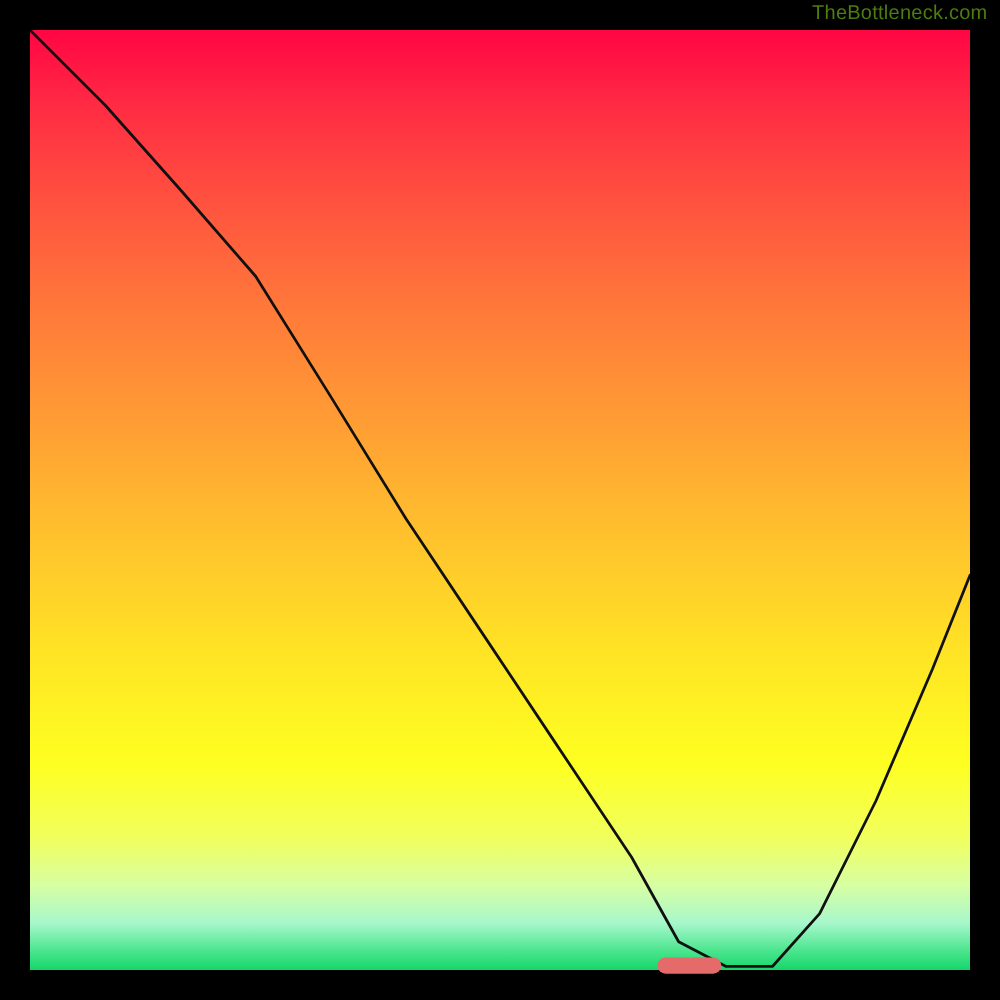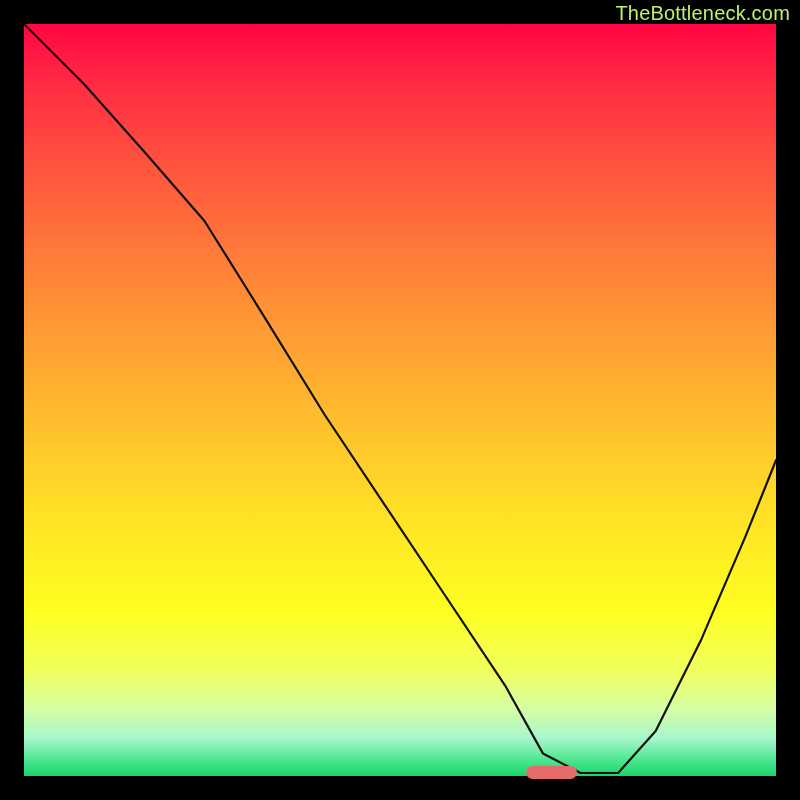--- a/index.html
+++ b/index.html
@@ -56,22 +56,22 @@
     position: absolute;
     background: #e56a6a;
     border-radius: 9px;
     height: 13px;
   }
   #watermark {
     position: absolute;
     top: 2px;
     right: 10px;
     font-family: Arial, Helvetica, sans-serif;
-    font-size: 20px;
-    color: #bef264;
+    font-size: 16px;
+    color: #4d7c0f;
     letter-spacing: 0.2px;
     user-select: none;
   }
 </style>
 </head>
 <body>
 
 <div id="wrap">
   <div id="plot-area">
     <svg id="curve" viewBox="0 0 752 752">

